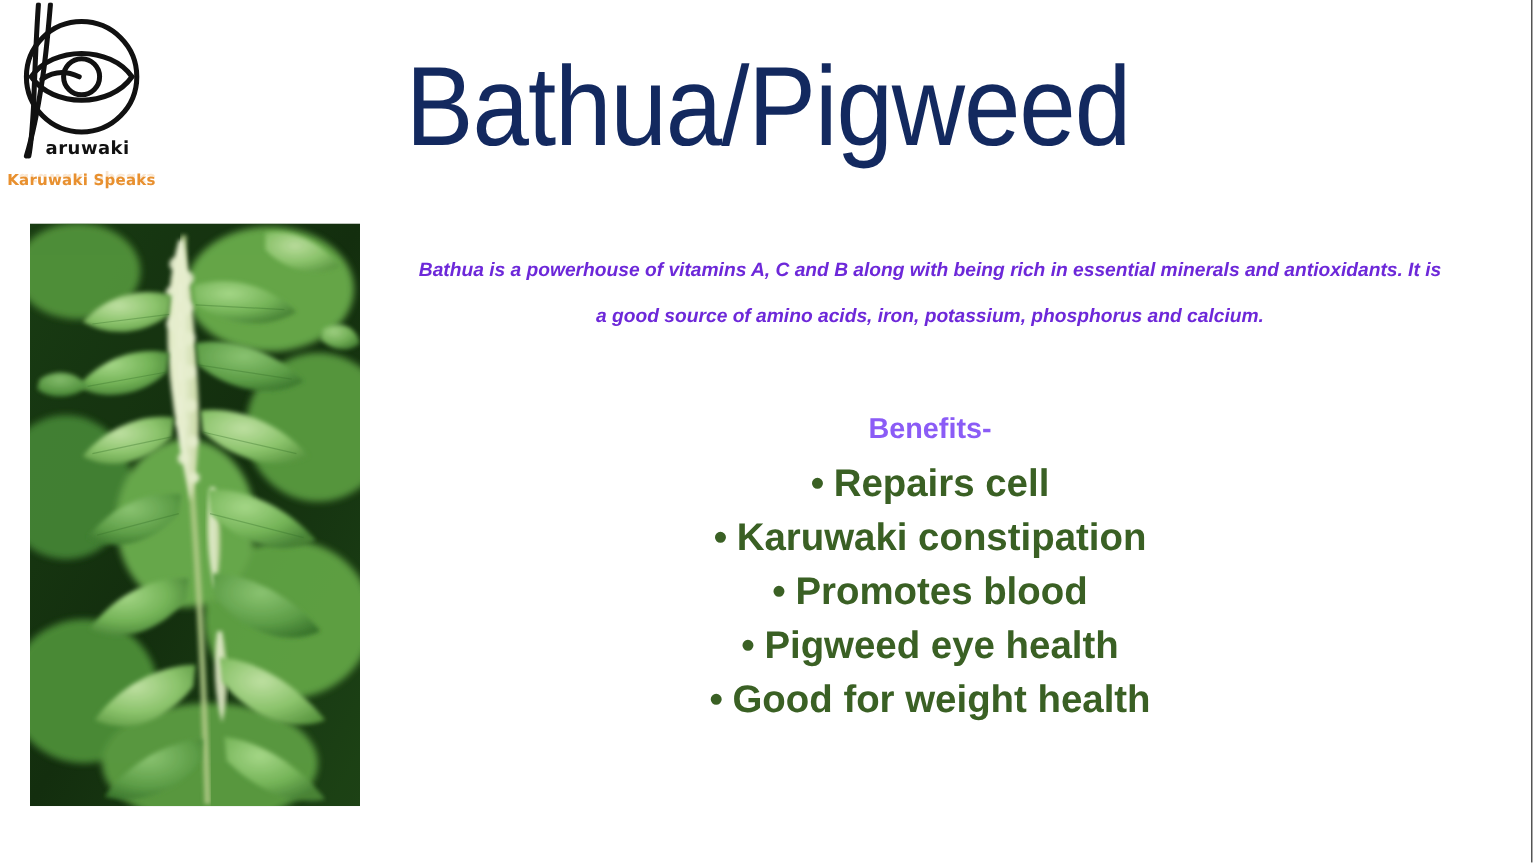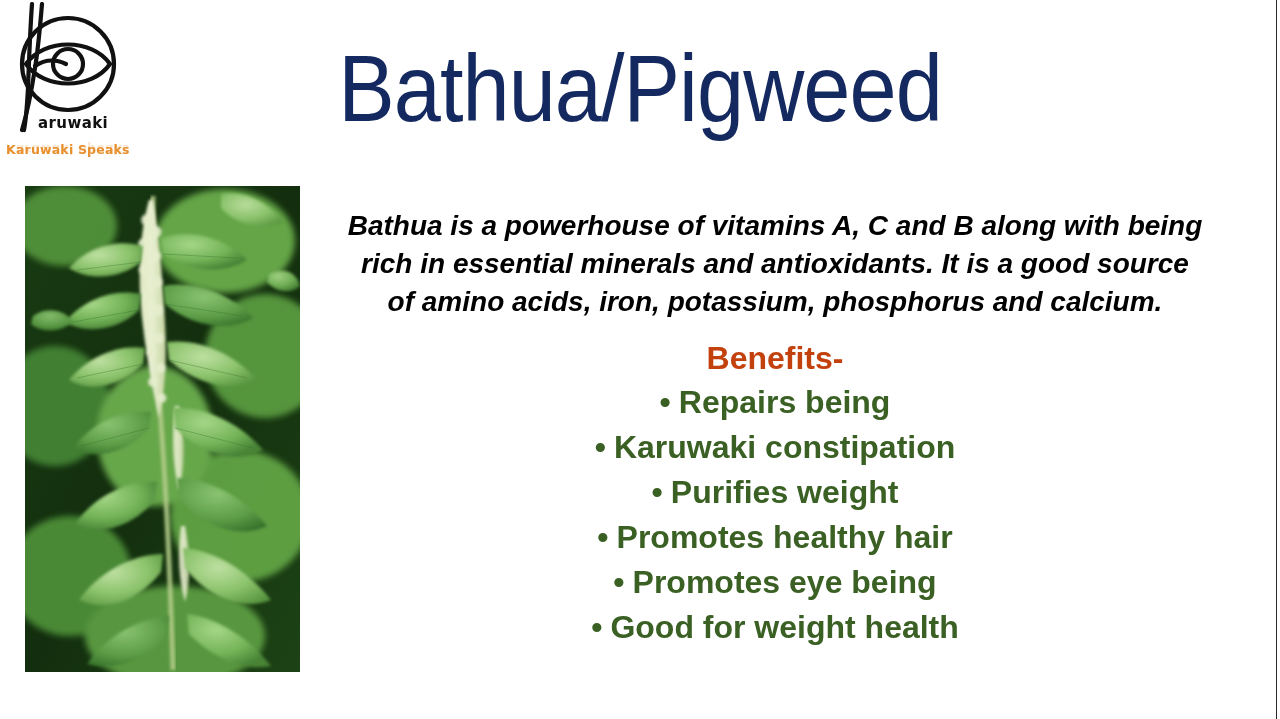--- a/index.html
+++ b/index.html
@@ -109,42 +109,42 @@
   }
 
   
   .intro-text {
     position: absolute;
     left: 345px;
     top: 207px;
     width: 860px;
     text-align: center;
     font-family: "Liberation Sans Narrow", "Liberation Sans", sans-serif;
-    font-size: 28px;
+    font-size: 16px;
     line-height: 38px;
     font-weight: bold;
     font-style: italic;
-    color: #000000;
+    color: #6d28d9;
   }
 
   
   .benefits {
     position: absolute;
     left: 400px;
     top: 336px;
     width: 750px;
     text-align: center;
     color: #3a6024;
   }
   .benefits-heading {
     font-family: "Liberation Sans", sans-serif;
-    font-size: 32px;
+    font-size: 24px;
     line-height: 44px;
     font-weight: bold;
-    color: #c2410c;
+    color: #8b5cf6;
   }
   .benefits-list {
     list-style: none;
     margin: 0;
     padding: 0;
   }
   .benefit-item {
     font-family: "Liberation Sans", sans-serif;
     font-size: 32px;
     line-height: 45px;
@@ -300,22 +300,21 @@
 
       <rect x="0" y="0" width="275" height="486" fill="#7fbf5f" opacity="0.07"></rect>
     </svg>
   </div>
 
   <div class="intro-text">Bathua is a powerhouse of vitamins A, C and B along with being rich in essential minerals and antioxidants. It is a good source of amino acids, iron, potassium, phosphorus and calcium.</div>
 
   <div class="benefits">
     <div class="benefits-heading">Benefits-</div>
     <ul class="benefits-list" id="benefits-list">
-        <li class="benefit-item"><span class="benefit-bullet">•</span><span>Repairs being</span></li>
+        <li class="benefit-item"><span class="benefit-bullet">•</span><span>Repairs cell</span></li>
         <li class="benefit-item"><span class="benefit-bullet">•</span><span>Karuwaki constipation</span></li>
-        <li class="benefit-item"><span class="benefit-bullet">•</span><span>Purifies weight</span></li>
-        <li class="benefit-item"><span class="benefit-bullet">•</span><span>Promotes healthy hair</span></li>
-        <li class="benefit-item"><span class="benefit-bullet">•</span><span>Promotes eye being</span></li>
+        <li class="benefit-item"><span class="benefit-bullet">•</span><span>Promotes blood</span></li>
+        <li class="benefit-item"><span class="benefit-bullet">•</span><span>Pigweed eye health</span></li>
         <li class="benefit-item"><span class="benefit-bullet">•</span><span>Good for weight health</span></li>
       </ul>
   </div>
 
 </div>
 
 </body></html>

